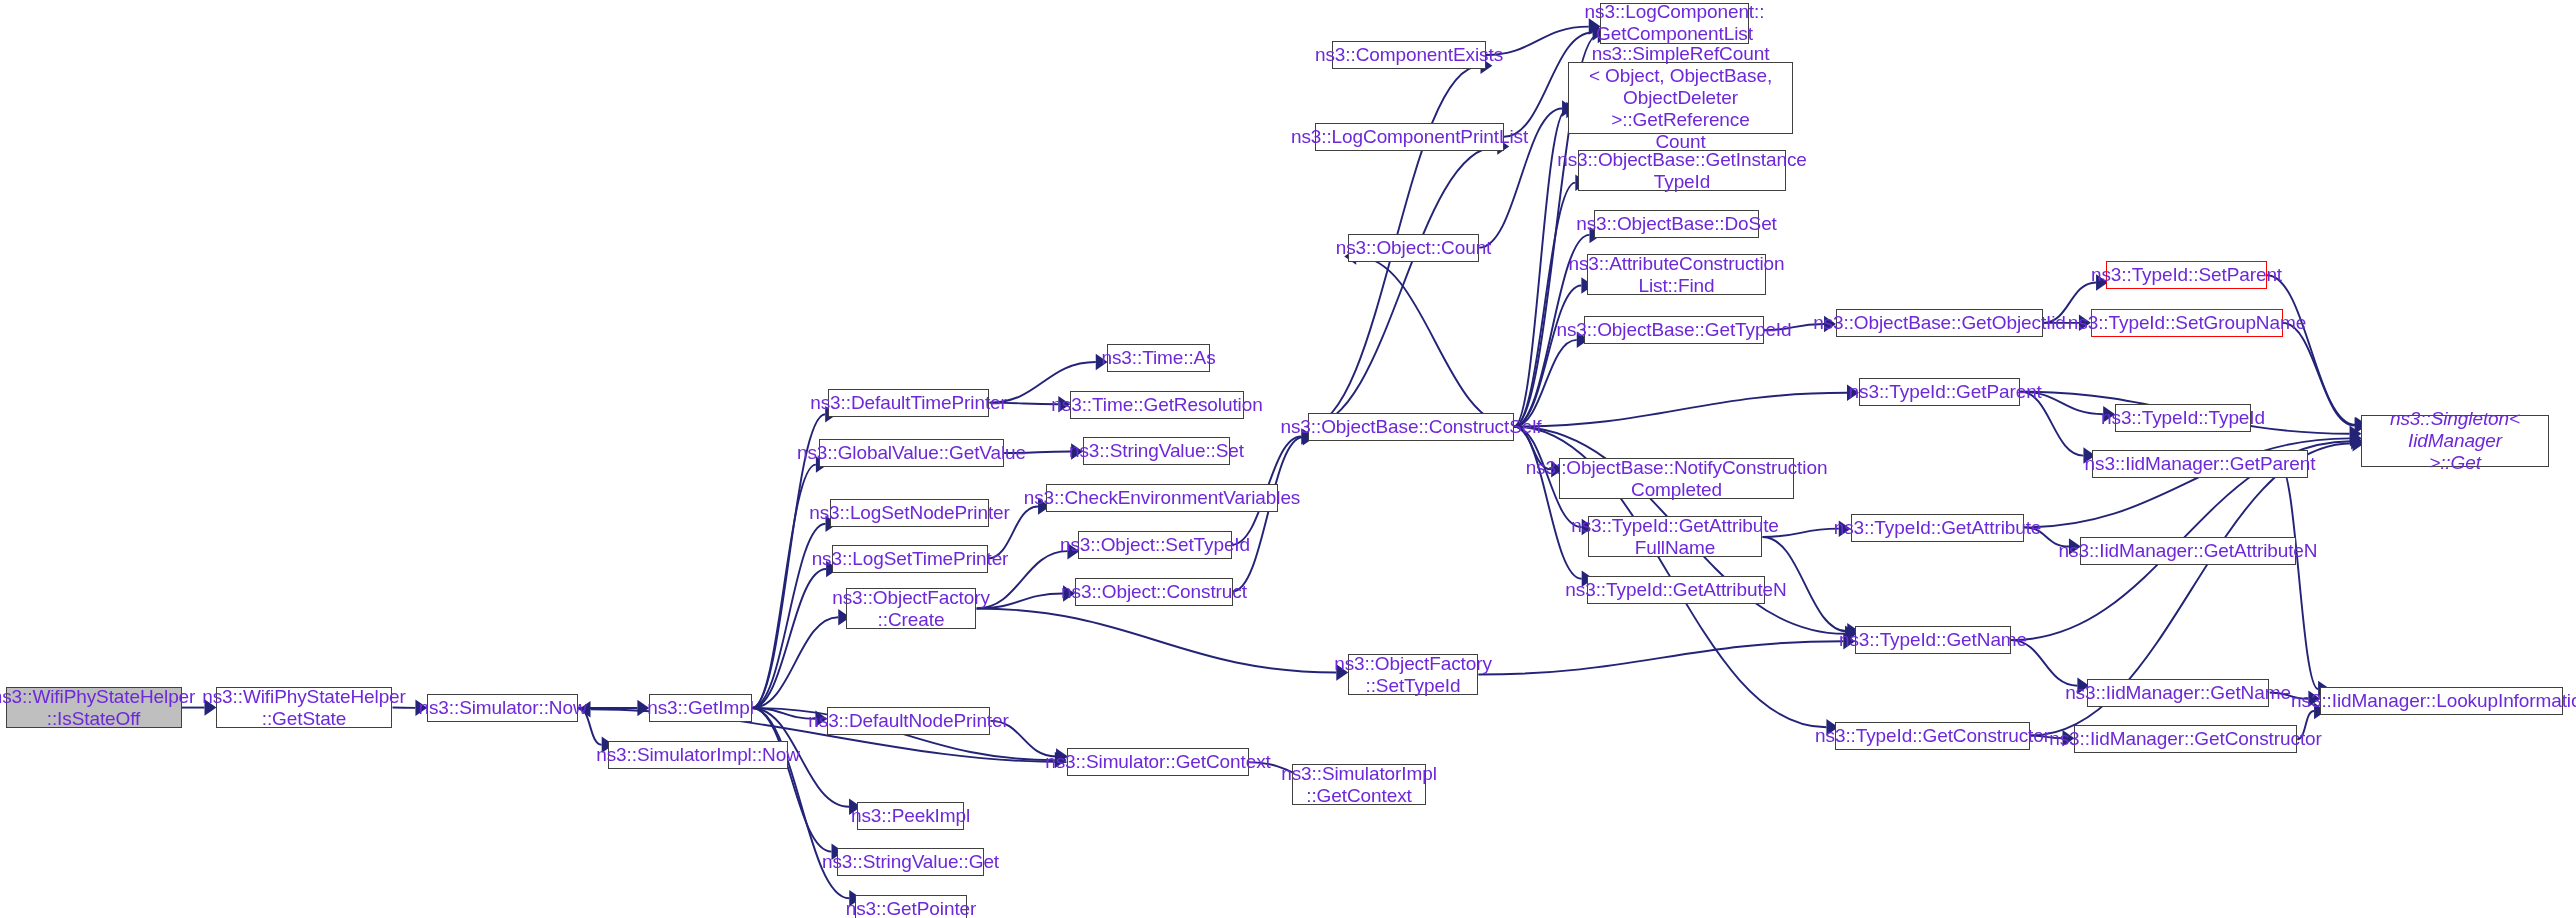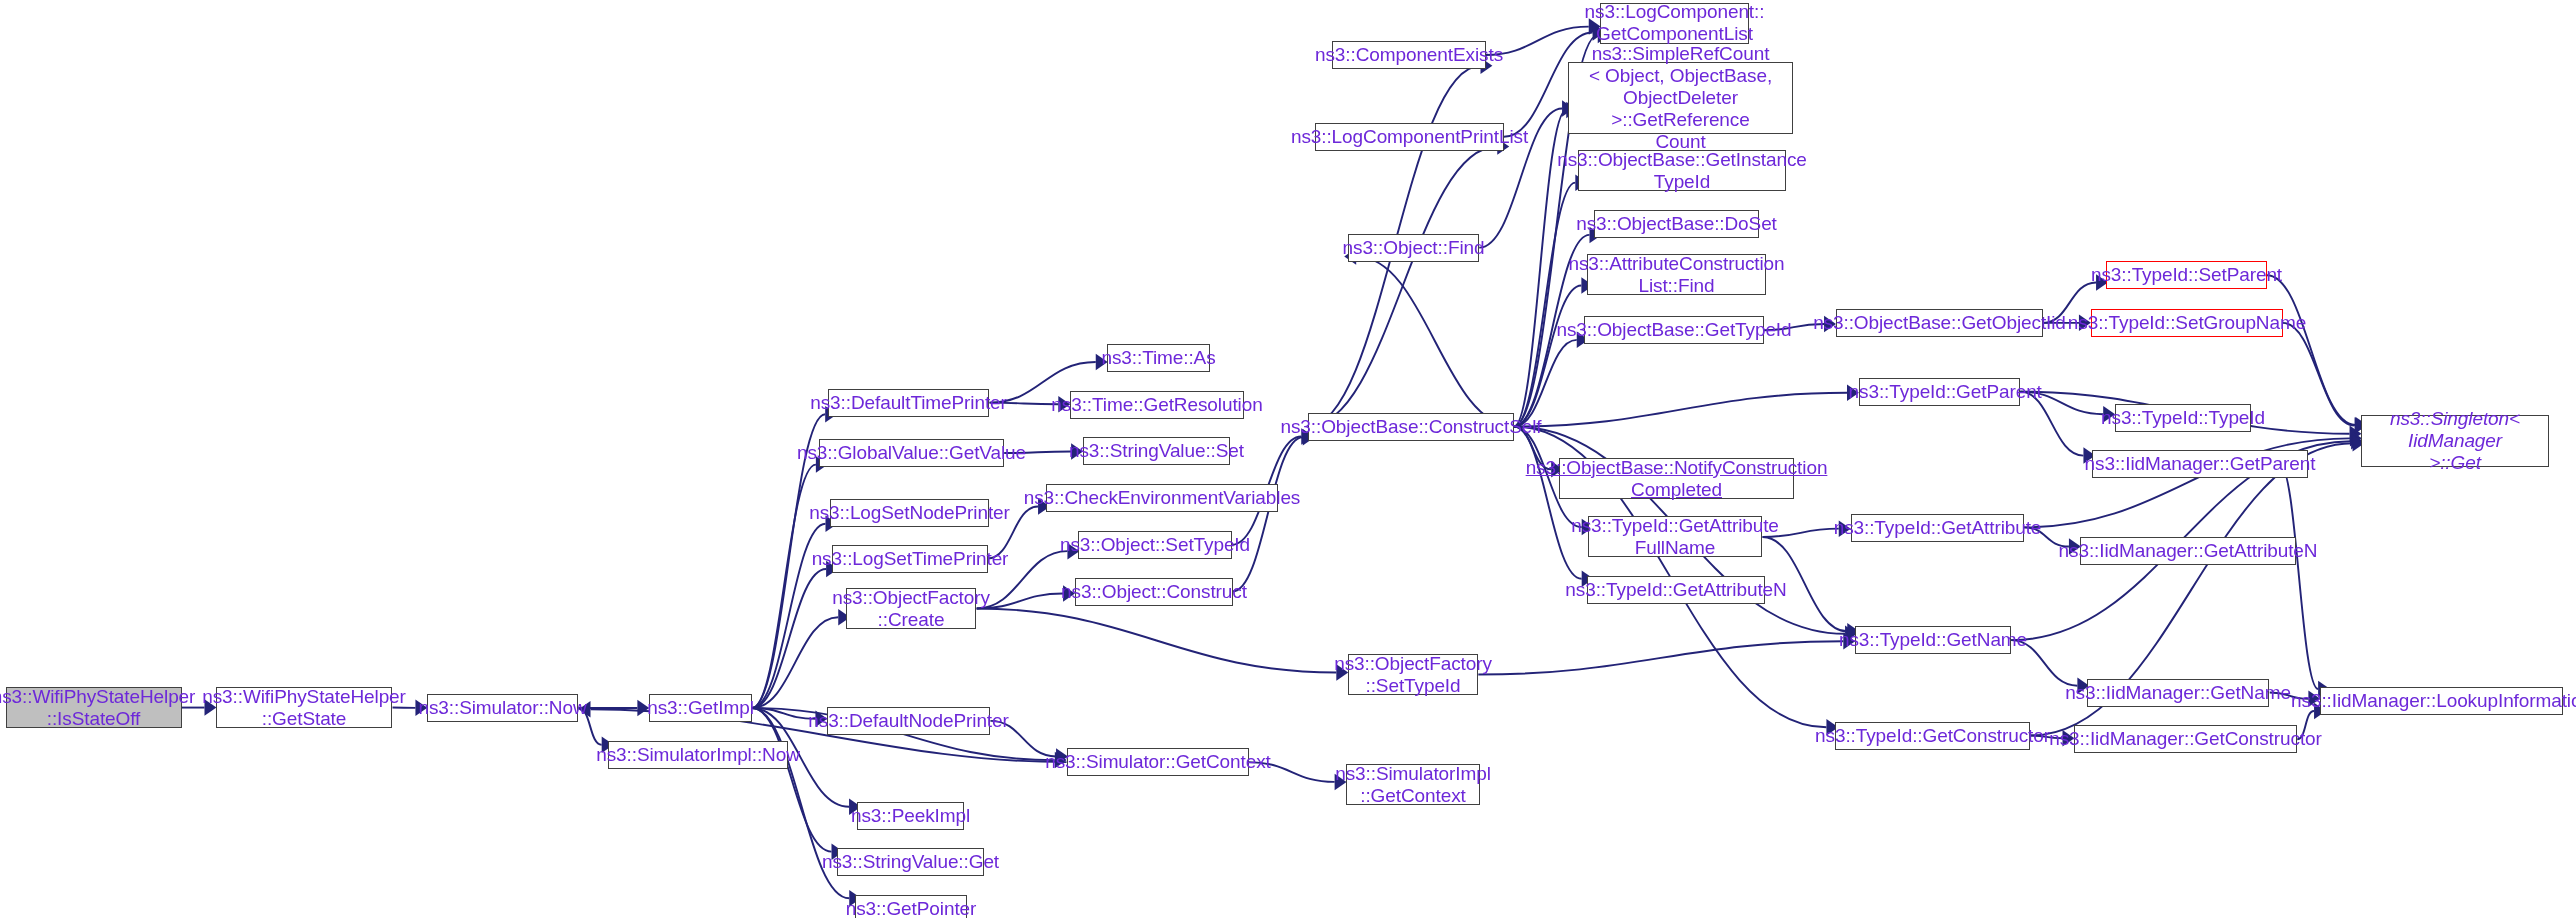--- a/index.html
+++ b/index.html
@@ -214,39 +214,39 @@
       <div class="node" style="left: 855px; top: 895px; width: 112px; height: 27.5px;"><span>ns3::GetPointer</span></div>
       <div class="node" style="left: 1107px; top: 344px; width: 103px; height: 27.5px;"><span>ns3::Time::As</span></div>
       <div class="node" style="left: 1070px; top: 391px; width: 174px; height: 27.5px;"><span>ns3::Time::GetResolution</span></div>
       <div class="node" style="left: 1083px; top: 437px; width: 147px; height: 27.5px;"><span>ns3::StringValue::Set</span></div>
       <div class="node" style="left: 1046px; top: 484px; width: 232px; height: 27.5px;"><span>ns3::CheckEnvironmentVariables</span></div>
       <div class="node" style="left: 1078px; top: 531px; width: 154px; height: 27.5px;"><span>ns3::Object::SetTypeId</span></div>
       <div class="node" style="left: 1075px; top: 578px; width: 158px; height: 27.5px;"><span>ns3::Object::Construct</span></div>
       <div class="node" style="left: 1348px; top: 654px; width: 130px; height: 41px;"><span>ns3::ObjectFactory
 ::SetTypeId</span></div>
       <div class="node" style="left: 1067px; top: 748px; width: 182px; height: 27.5px;"><span>ns3::Simulator::GetContext</span></div>
-      <div class="node" style="left: 1346px; top: 764px; width: 134px; height: 41px;"><span>ns3::SimulatorImpl
+      <div class="node" style="left: 1292px; top: 764px; width: 134px; height: 41px;"><span>ns3::SimulatorImpl
 ::GetContext</span></div>
       <div class="node" style="left: 1332px; top: 41px; width: 154px; height: 27.5px;"><span>ns3::ComponentExists</span></div>
       <div class="node" style="left: 1315px; top: 123px; width: 189px; height: 27.5px;"><span>ns3::LogComponentPrintList</span></div>
-      <div class="node" style="left: 1348px; top: 234px; width: 131px; height: 27.5px;"><span>ns3::Object::Find</span></div>
+      <div class="node" style="left: 1348px; top: 234px; width: 131px; height: 27.5px;"><span>ns3::Object::Count</span></div>
       <div class="node" style="left: 1308px; top: 413px; width: 206px; height: 27.5px;"><span>ns3::ObjectBase::ConstructSelf</span></div>
       <div class="node" style="left: 1600px; top: 2.8px; width: 149px; height: 41px;"><span>ns3::LogComponent::
 GetComponentList</span></div>
       <div class="node" style="left: 1568px; top: 62px; width: 225px; height: 72px; align-items: center;"><span>ns3::SimpleRefCount
 &lt; Object, ObjectBase,
  ObjectDeleter &gt;::GetReference
 Count</span></div>
       <div class="node" style="left: 1578px; top: 150px; width: 208px; height: 41px;"><span>ns3::ObjectBase::GetInstance
 TypeId</span></div>
       <div class="node" style="left: 1594px; top: 210px; width: 165px; height: 27.5px;"><span>ns3::ObjectBase::DoSet</span></div>
       <div class="node" style="left: 1587px; top: 254px; width: 179px; height: 41px;"><span>ns3::AttributeConstruction
 List::Find</span></div>
       <div class="node" style="left: 1584px; top: 316px; width: 180px; height: 27.5px;"><span>ns3::ObjectBase::GetTypeId</span></div>
-      <div class="node" style="left: 1559px; top: 458px; width: 235px; height: 41px; text-decoration: underline;"><span>ns3::ObjectBase::NotifyConstruction
+      <div class="node" style="left: 1559px; top: 458px; width: 235px; height: 41px;"><span>ns3::ObjectBase::NotifyConstruction
 Completed</span></div>
       <div class="node" style="left: 1588px; top: 516px; width: 174px; height: 41px;"><span>ns3::TypeId::GetAttribute
 FullName</span></div>
       <div class="node" style="left: 1587px; top: 576px; width: 178px; height: 27.5px;"><span>ns3::TypeId::GetAttributeN</span></div>
       <div class="node" style="left: 1836px; top: 309px; width: 207px; height: 27.5px;"><span>ns3::ObjectBase::GetObjectIid</span></div>
       <div class="node" style="left: 1859px; top: 378px; width: 161px; height: 27.5px; padding-left: 16px;"><span>ns3::TypeId::GetParent</span></div>
       <div class="node" style="left: 1851px; top: 514px; width: 173px; height: 27.5px;"><span>ns3::TypeId::GetAttribute</span></div>
       <div class="node" style="left: 1855px; top: 626px; width: 156px; height: 27.5px;"><span>ns3::TypeId::GetName</span></div>
       <div class="node" style="left: 1835px; top: 722px; width: 195px; height: 27.5px;"><span>ns3::TypeId::GetConstructor</span></div>
       <div class="node red" style="left: 2106px; top: 261px; width: 161px; height: 27.5px;"><span>ns3::TypeId::SetParent</span></div>

